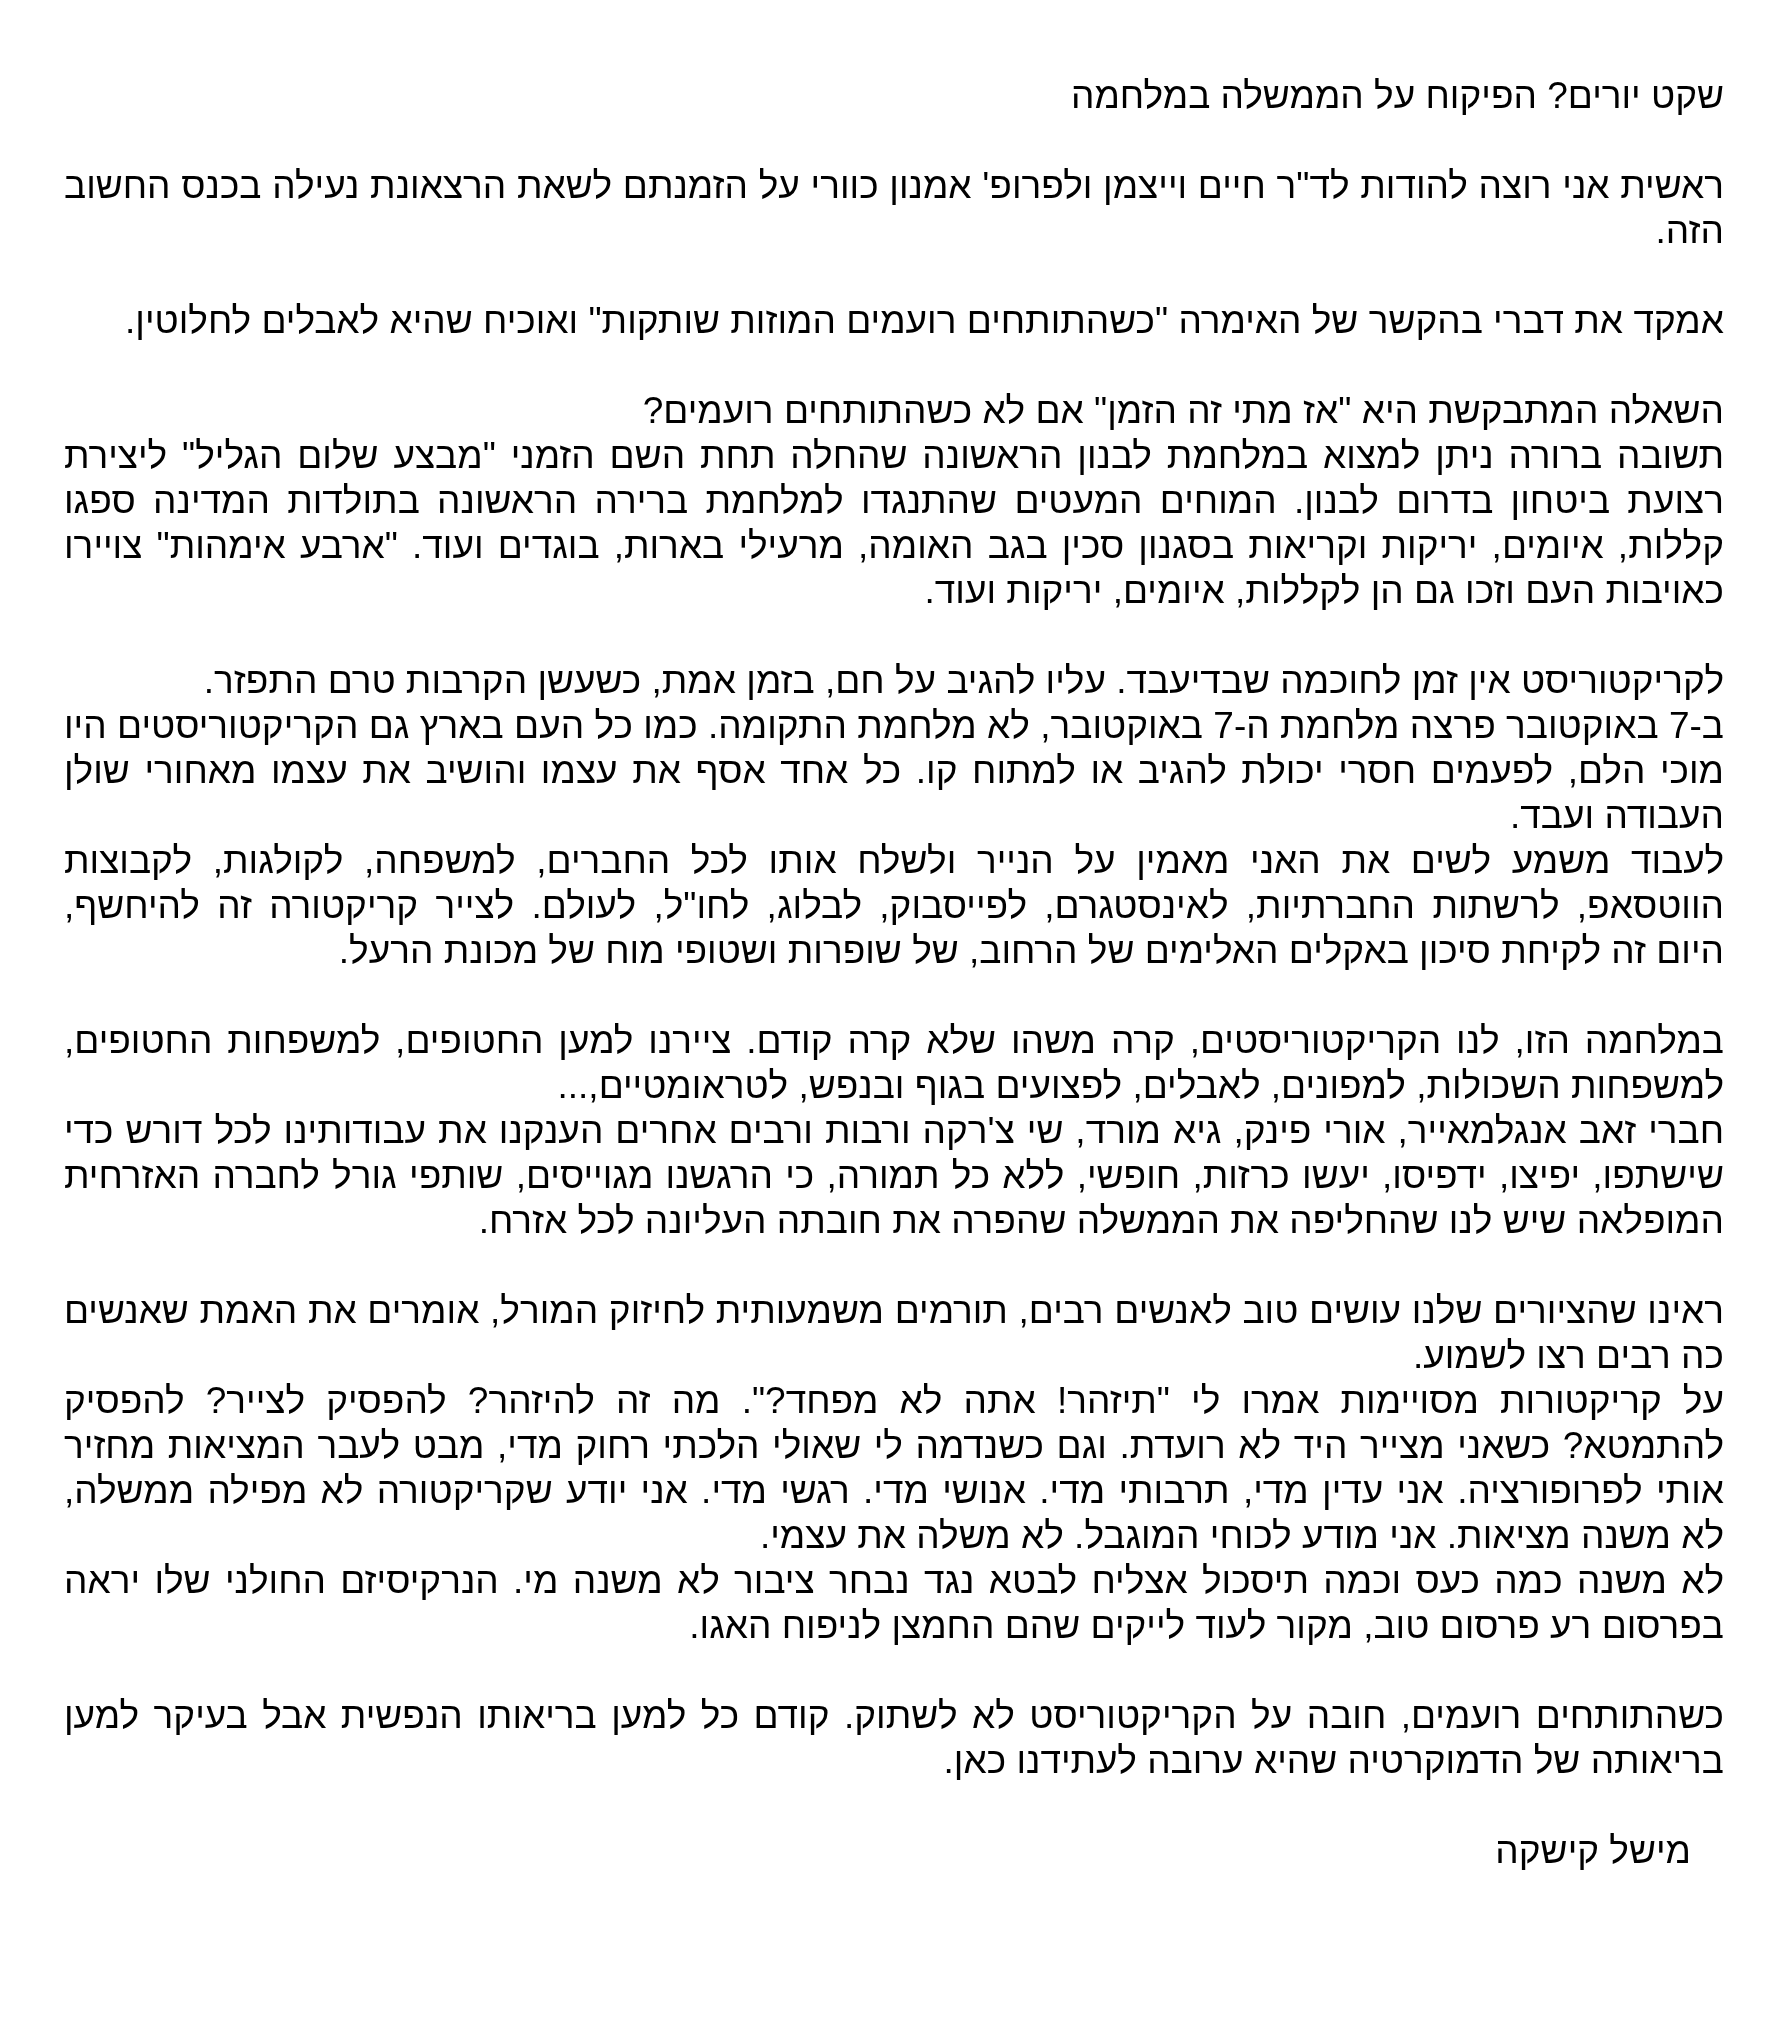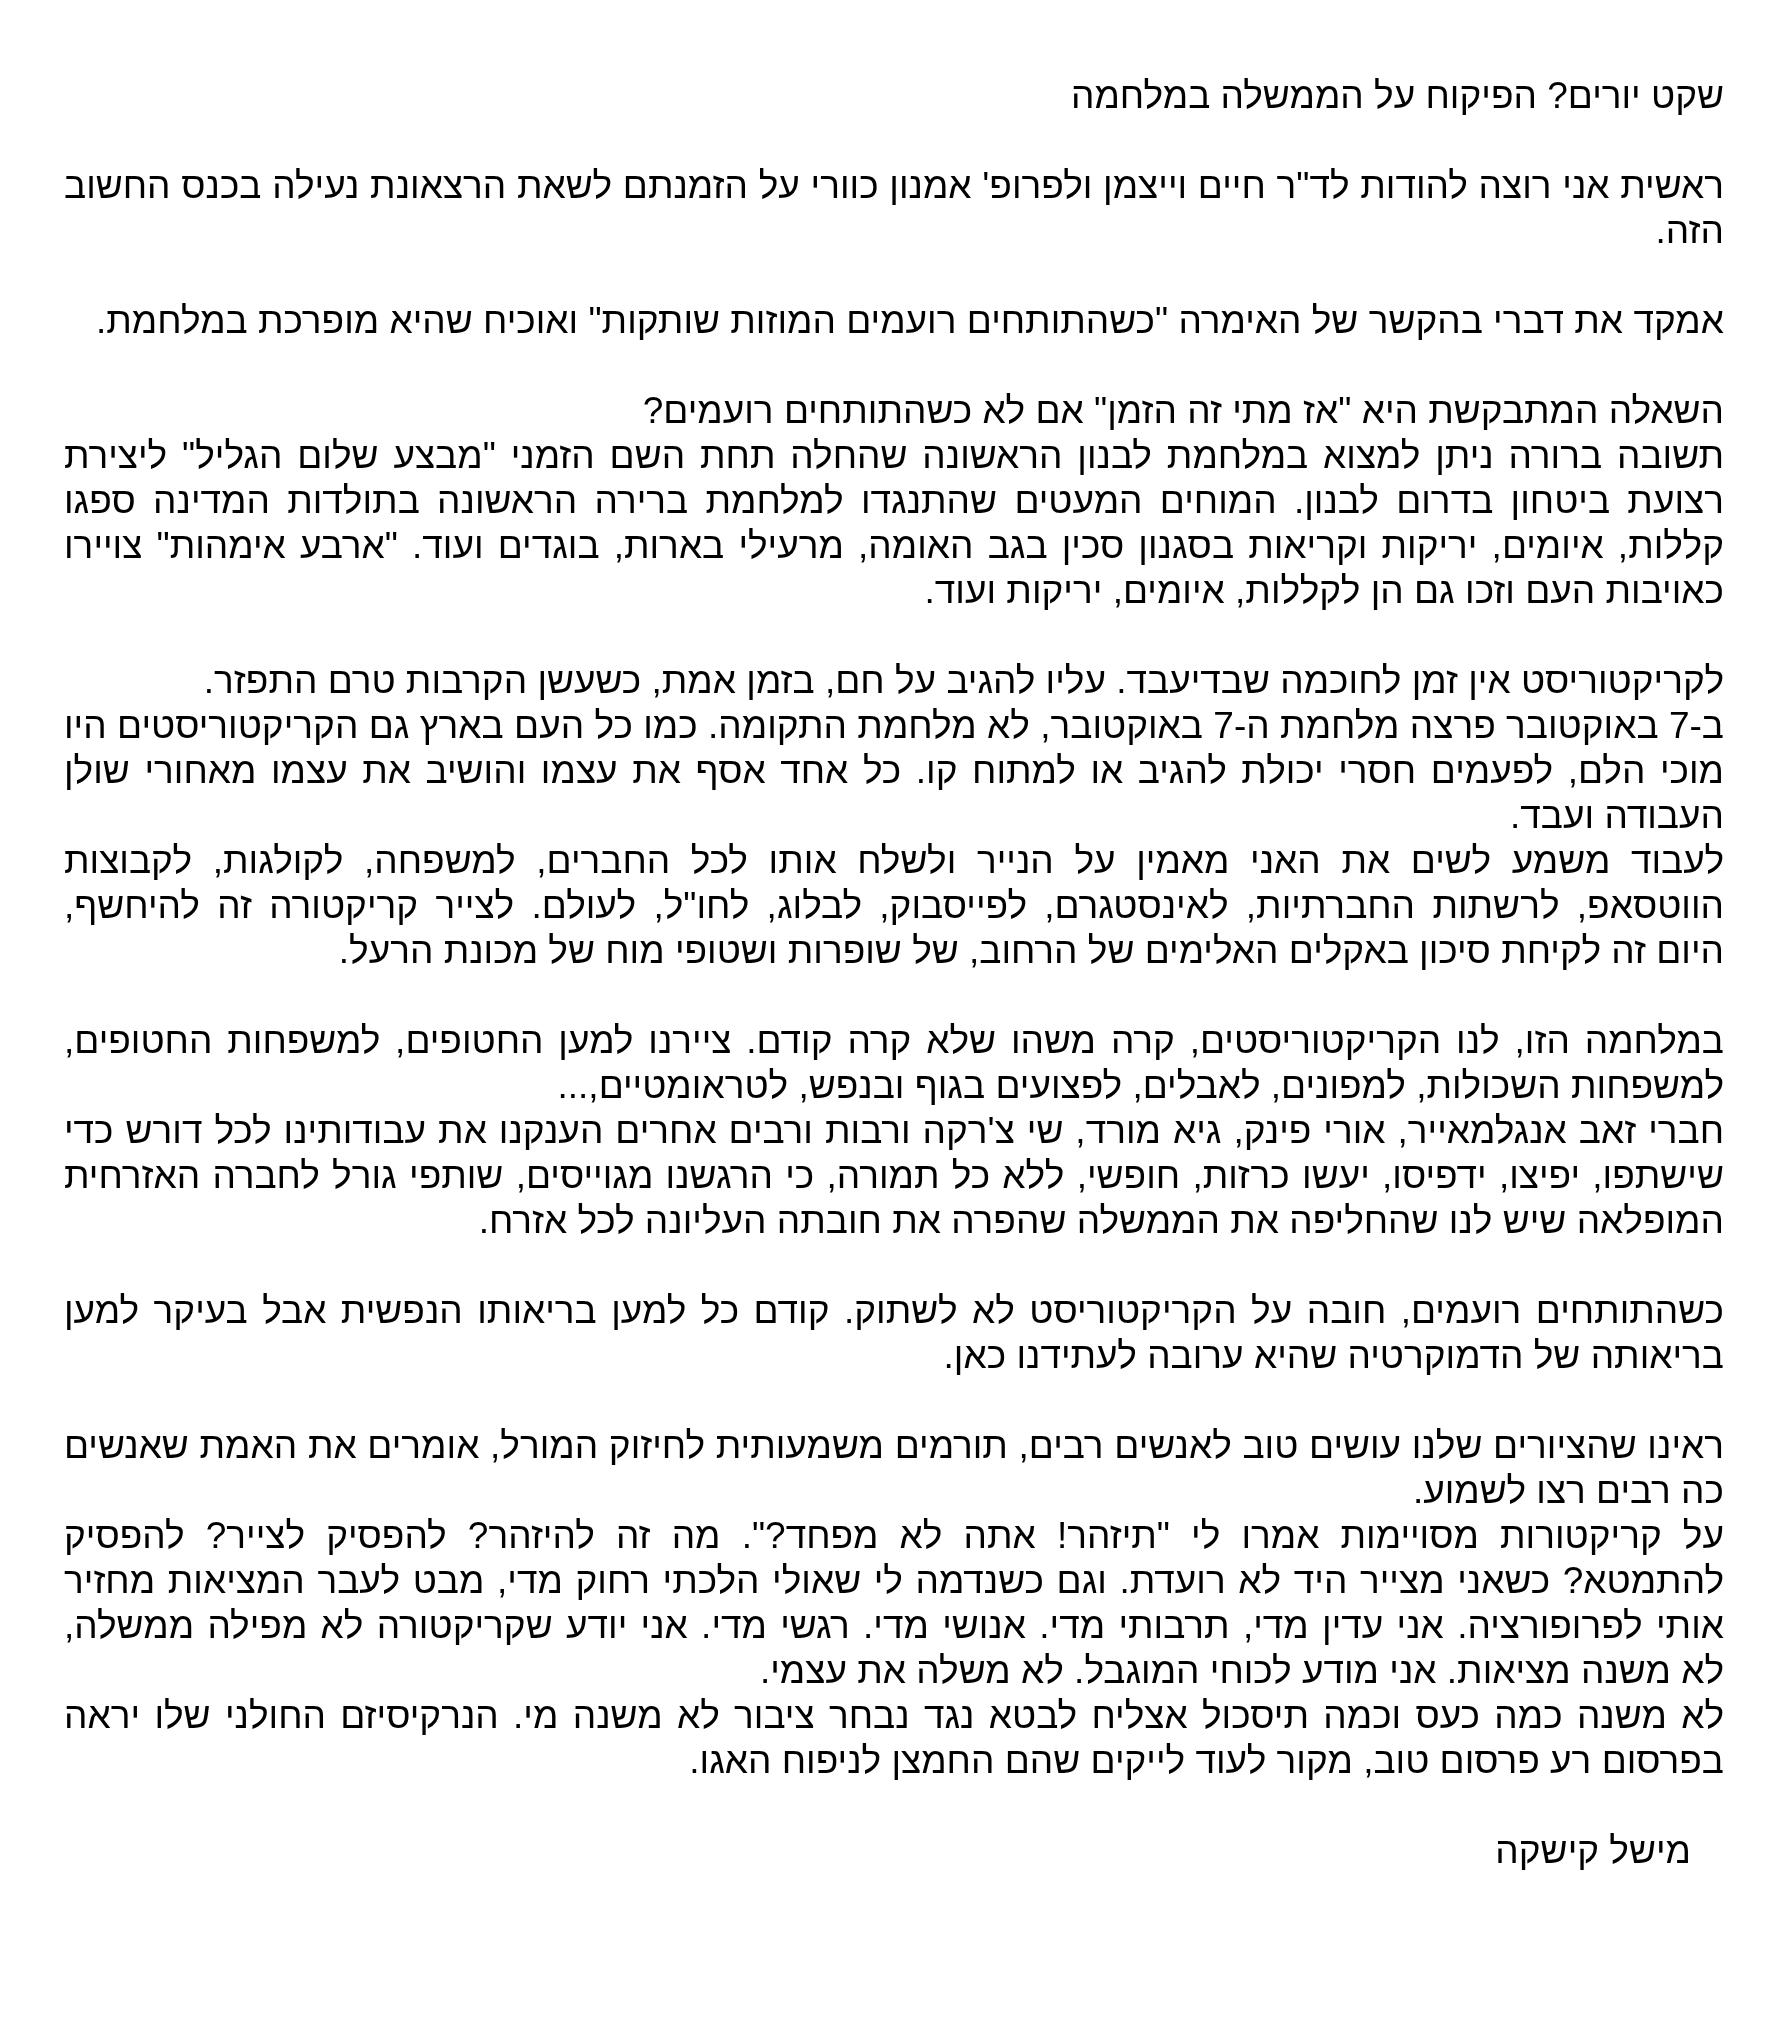--- a/index.html
+++ b/index.html
@@ -47,42 +47,42 @@
 <body>
 
 <div class="page">
   <h1 class="title">שקט יורים? הפיקוח על הממשלה במלחמה</h1>
 
   <div class="doc-body">
       <div class="para">
         <div class="line">ראשית אני רוצה להודות לד"ר חיים וייצמן ולפרופ' אמנון כוורי על הזמנתם לשאת הרצאונת נעילה בכנס החשוב הזה.</div>
       </div>
       <div class="para">
-        <div class="line">אמקד את דברי בהקשר של האימרה "כשהתותחים רועמים המוזות שותקות" ואוכיח שהיא מופרכת במלחמת.</div>
+        <div class="line">אמקד את דברי בהקשר של האימרה "כשהתותחים רועמים המוזות שותקות" ואוכיח שהיא לאבלים לחלוטין.</div>
       </div>
       <div class="para">
         <div class="line">השאלה המתבקשת היא "אז מתי זה הזמן" אם לא כשהתותחים רועמים?</div>
         <div class="line">תשובה ברורה ניתן למצוא במלחמת לבנון הראשונה שהחלה תחת השם הזמני "מבצע שלום הגליל" ליצירת רצועת ביטחון בדרום לבנון. המוחים המעטים שהתנגדו למלחמת ברירה הראשונה בתולדות המדינה ספגו קללות, איומים, יריקות וקריאות בסגנון סכין בגב האומה, מרעילי בארות, בוגדים ועוד. "ארבע אימהות" צויירו כאויבות העם וזכו גם הן לקללות, איומים, יריקות ועוד.</div>
       </div>
       <div class="para">
         <div class="line">לקריקטוריסט אין זמן לחוכמה שבדיעבד. עליו להגיב על חם, בזמן אמת, כשעשן הקרבות טרם התפזר.</div>
         <div class="line">ב-7 באוקטובר פרצה מלחמת ה-7 באוקטובר, לא מלחמת התקומה. כמו כל העם בארץ גם הקריקטוריסטים היו מוכי הלם, לפעמים חסרי יכולת להגיב או למתוח קו. כל אחד אסף את עצמו והושיב את עצמו מאחורי שולן העבודה ועבד.</div>
         <div class="line">לעבוד משמע לשים את האני מאמין על הנייר ולשלח אותו לכל החברים, למשפחה, לקולגות, לקבוצות הווטסאפ, לרשתות החברתיות, לאינסטגרם, לפייסבוק, לבלוג, לחו"ל, לעולם. לצייר קריקטורה זה להיחשף, היום זה לקיחת סיכון באקלים האלימים של הרחוב, של שופרות ושטופי מוח של מכונת הרעל.</div>
       </div>
       <div class="para">
         <div class="line">במלחמה הזו, לנו הקריקטוריסטים, קרה משהו שלא קרה קודם. ציירנו למען החטופים, למשפחות החטופים, למשפחות השכולות, למפונים, לאבלים, לפצועים בגוף ובנפש, לטראומטיים,...</div>
         <div class="line">חברי זאב אנגלמאייר, אורי פינק, גיא מורד, שי צ'רקה ורבות ורבים אחרים הענקנו את עבודותינו לכל דורש כדי שישתפו, יפיצו, ידפיסו, יעשו כרזות, חופשי, ללא כל תמורה, כי הרגשנו מגוייסים, שותפי גורל לחברה האזרחית המופלאה שיש לנו שהחליפה את הממשלה שהפרה את חובתה העליונה לכל אזרח.</div>
       </div>
       <div class="para">
-        <div class="line">כשהתותחים רועמים, חובה על הקריקטוריסט לא לשתוק. קודם כל למען בריאותו הנפשית אבל בעיקר למען בריאותה של הדמוקרטיה שהיא ערובה לעתידנו כאן.</div>
-      </div>
-      <div class="para">
         <div class="line">ראינו שהציורים שלנו עושים טוב לאנשים רבים, תורמים משמעותית לחיזוק המורל, אומרים את האמת שאנשים כה רבים רצו לשמוע.</div>
         <div class="line">על קריקטורות מסויימות אמרו לי "תיזהר! אתה לא מפחד?". מה זה להיזהר? להפסיק לצייר? להפסיק להתמטא? כשאני מצייר היד לא רועדת. וגם כשנדמה לי שאולי הלכתי רחוק מדי, מבט לעבר המציאות מחזיר אותי לפרופורציה. אני עדין מדי, תרבותי מדי. אנושי מדי. רגשי מדי. אני יודע שקריקטורה לא מפילה ממשלה, לא משנה מציאות. אני מודע לכוחי המוגבל. לא משלה את עצמי.</div>
         <div class="line">לא משנה כמה כעס וכמה תיסכול אצליח לבטא נגד נבחר ציבור לא משנה מי. הנרקיסיזם החולני שלו יראה בפרסום רע פרסום טוב, מקור לעוד לייקים שהם החמצן לניפוח האגו.</div>
+      </div>
+      <div class="para">
+        <div class="line">כשהתותחים רועמים, חובה על הקריקטוריסט לא לשתוק. קודם כל למען בריאותו הנפשית אבל בעיקר למען בריאותה של הדמוקרטיה שהיא ערובה לעתידנו כאן.</div>
       </div>
     </div>
 
   <div class="signature">
     <div class="sig-line">מישל קישקה</div>
 
   </div>
 </div>
 
 

